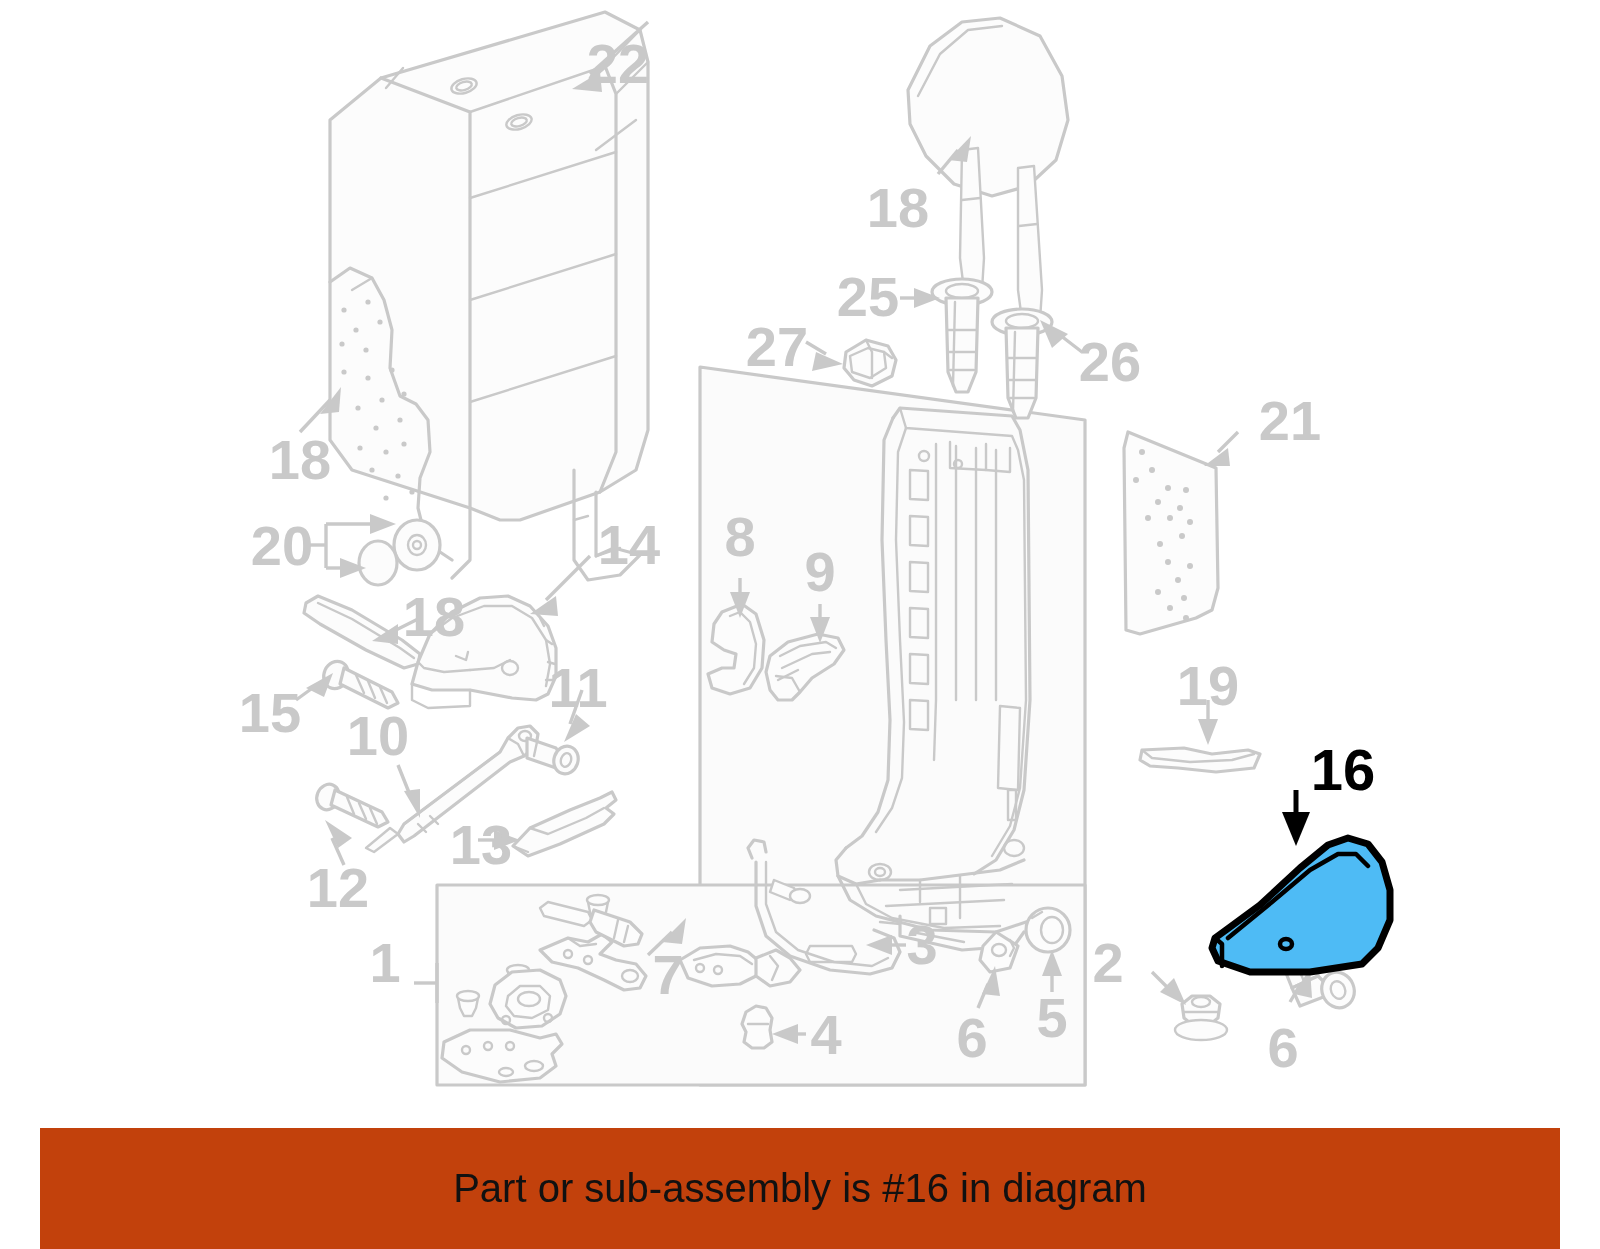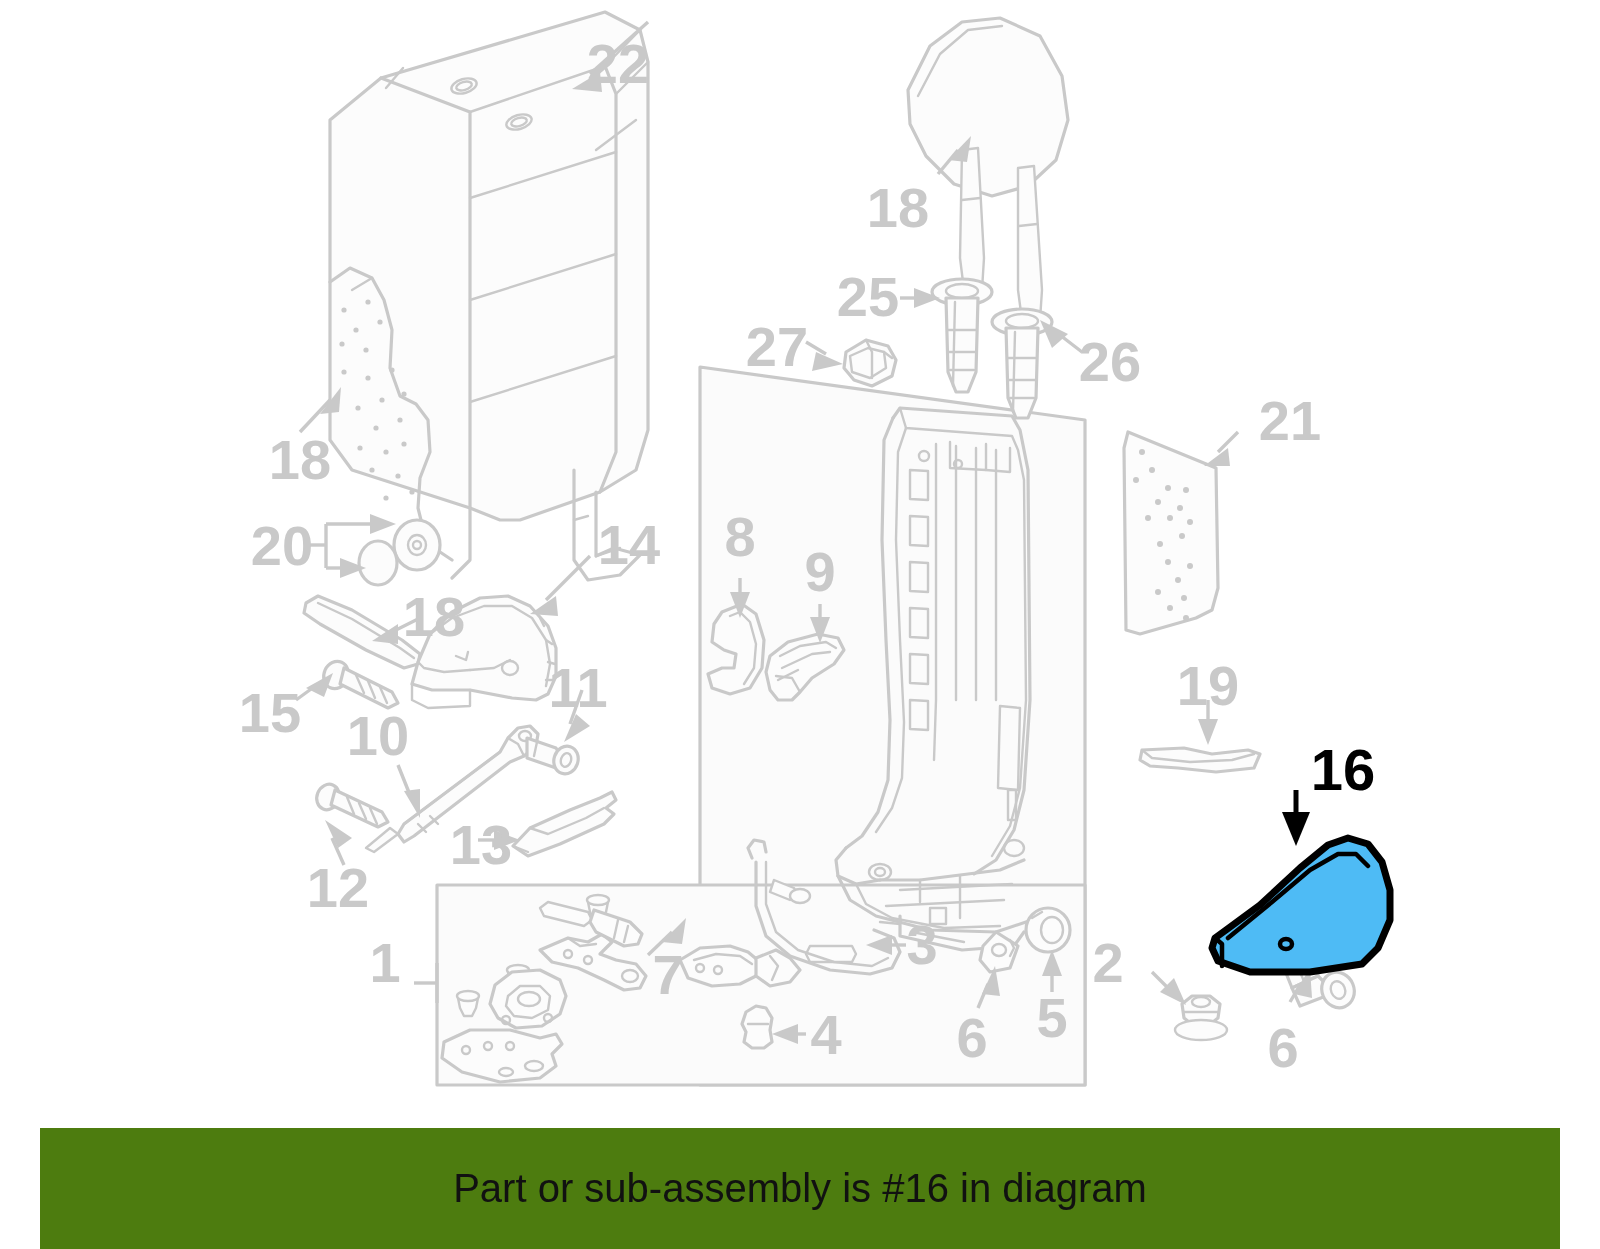--- a/index.html
+++ b/index.html
@@ -25,21 +25,21 @@
     white-space:nowrap;
     user-select:none;
   }
   .callout-num.highlight{ color:#000000; font-size:58px;margin-left:45px; }
 
   
   #notice-banner{
     position:absolute;
     left:40px; top:1128px;
     width:1520px; height:121px;
-    background:#4d7c0f;
+    background:#c2410c;
     display:flex;flex-direction:column;
     align-items:center;justify-content:center;
     box-sizing:border-box;
   }
   #notice-banner .notice-line{
     color:#111111;
     font-family:"Liberation Sans","DejaVu Sans",sans-serif;
     font-size:40px;
     line-height:1.12;
     text-align:center;

